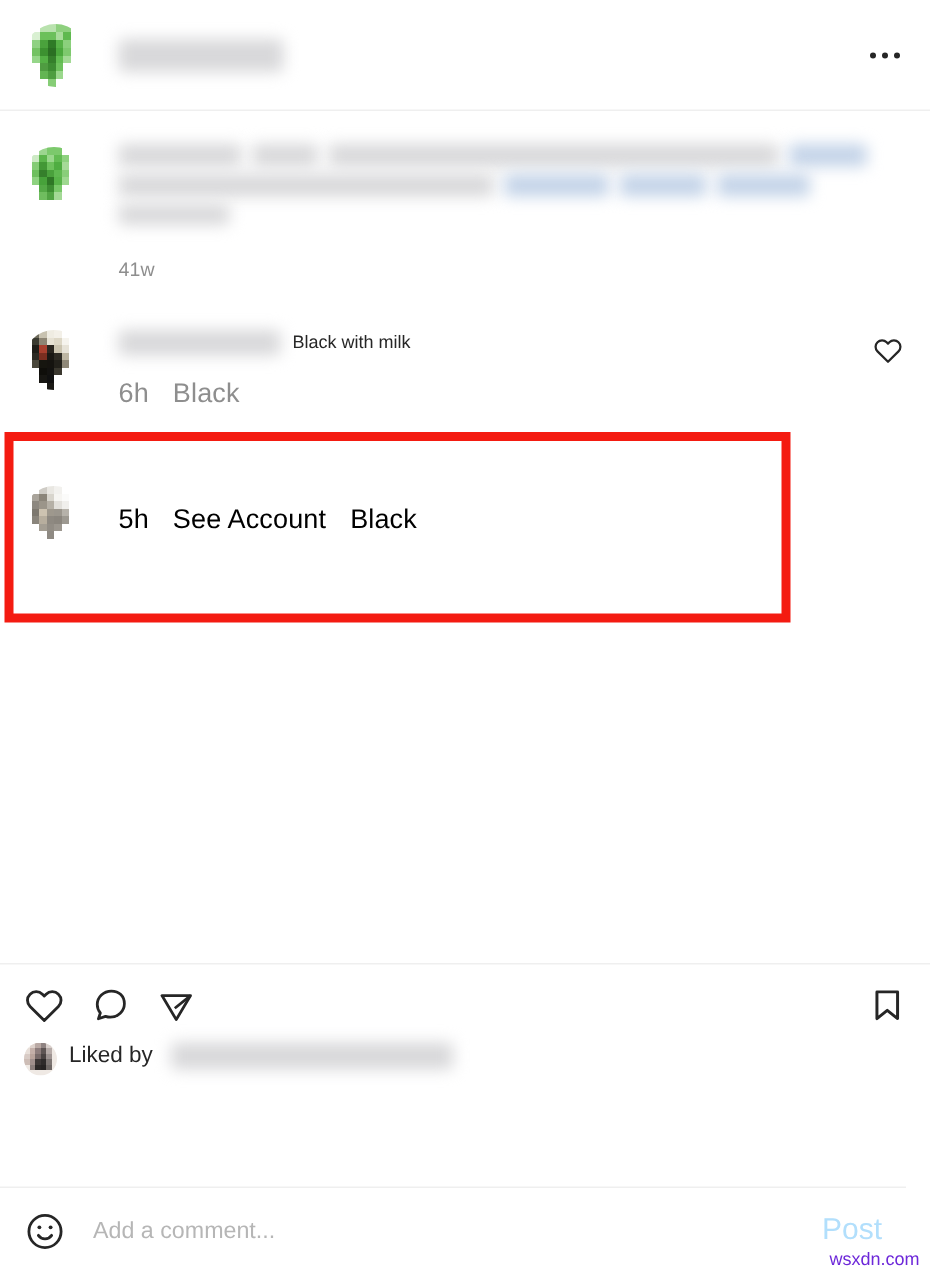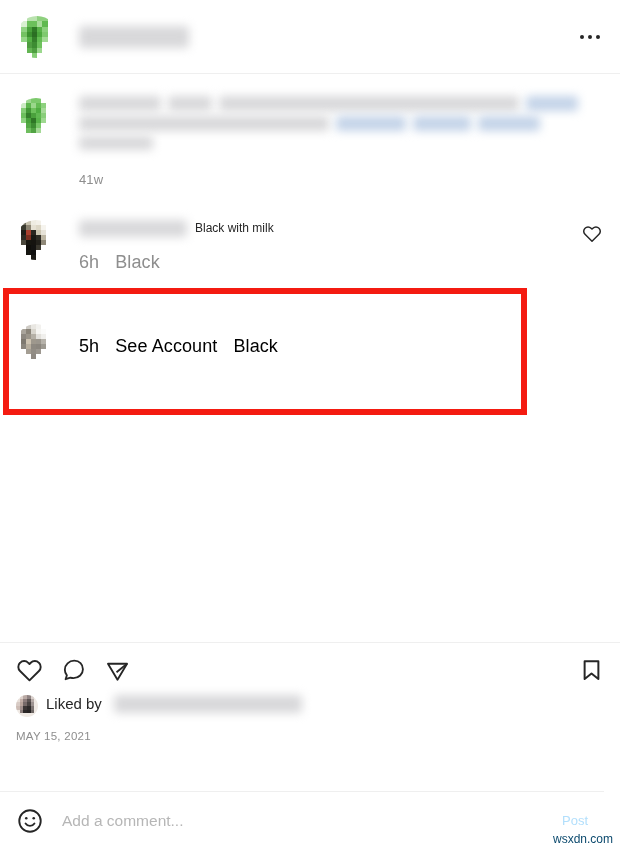--- a/index.html
+++ b/index.html
@@ -235,33 +235,33 @@
     font-size: 15.5px;
     color: #262626;
     background: transparent;
     margin-left: 16px;
   }
   .comment-input::placeholder { color: #b6b6b6; }
   .post-btn {
     background: none;
     border: none;
     font-family: "Liberation Sans", sans-serif;
-    font-size: 13px;
+    font-size: 20px;
     color: #b2dffc;
     cursor: default;
     padding: 0;
     margin-left: 25px;
   }
 
   .watermark {
     position: absolute;
     right: 7px;
     bottom: 3px;
     font-size: 12px;
-    color: #0c4a6e;
+    color: #6d28d9;
     font-family: "Liberation Sans", sans-serif;
   }
 </style>
 </head>
 <body>
 
 <div class="page">
 
   <div class="post-header">
     <span class="avatar">
@@ -507,21 +507,20 @@
           <rect x="1" y="4" width="1" height="1" fill="#8a7d7b"></rect>
           <rect x="2" y="4" width="1" height="1" fill="#2b2727"></rect>
           <rect x="3" y="4" width="1" height="1" fill="#262222"></rect>
           <rect x="4" y="4" width="1" height="1" fill="#6e6765"></rect>
         </svg>
       </span>
       <span class="liked-by-text">Liked by</span>
       <span class="blur-bar liked-names-blur"></span>
     </div>
 
-    <div class="post-date">MAY 15, 2021</div>
   </div>
 
   <div class="add-comment">
     <span class="icon-btn">
       <svg width="28" height="28" viewBox="0 0 24 24" fill="none" stroke="#262626" stroke-width="1.6">
         <circle cx="12" cy="12" r="9.2"></circle>
         <circle cx="8.8" cy="9.6" r="1.1" fill="#262626" stroke="none"></circle>
         <circle cx="15.2" cy="9.6" r="1.1" fill="#262626" stroke="none"></circle>
         <path d="M8.2 14.2a4.6 4.6 0 0 0 7.6 0" stroke-linecap="round"></path>
       </svg>

